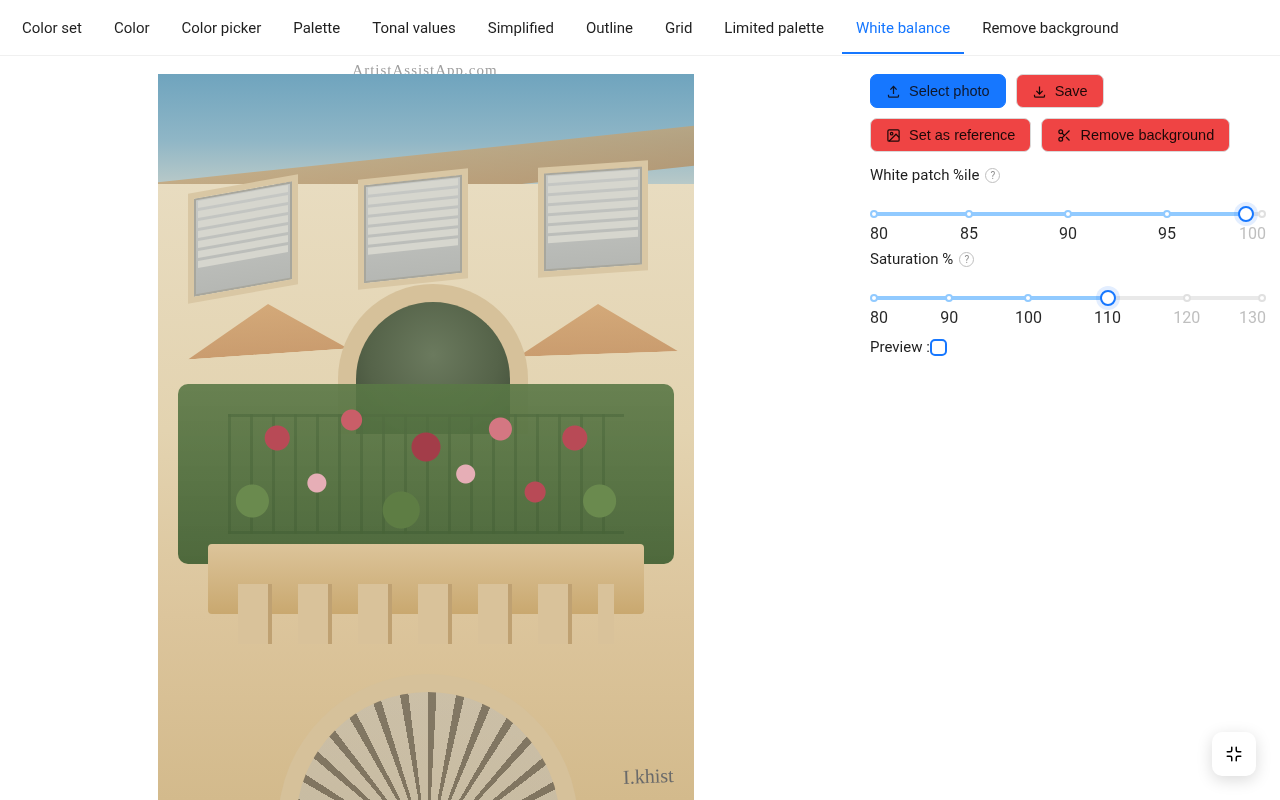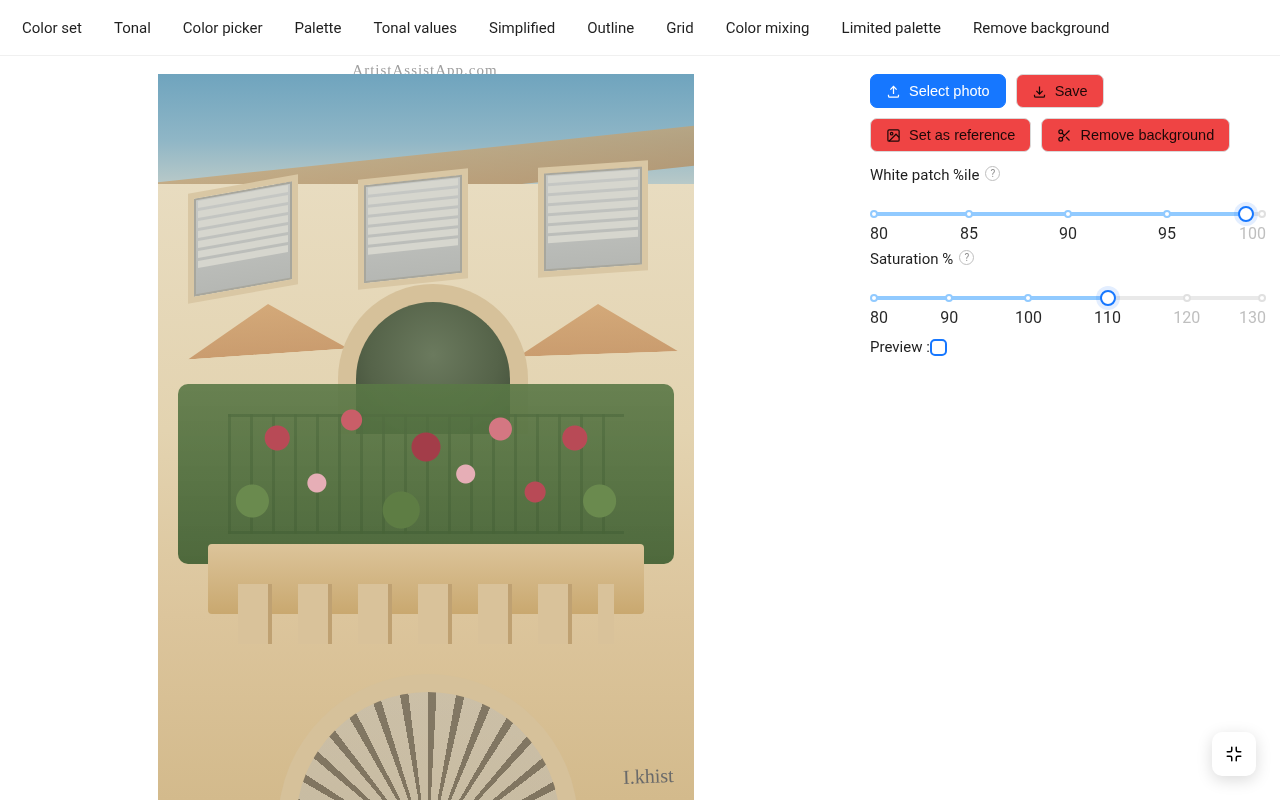--- a/index.html
+++ b/index.html
@@ -127,23 +127,23 @@
     flex: 1;
     padding: 18px 14px 18px 20px;
   }
   .btn-row { display:flex; gap:10px; flex-wrap:wrap; margin-bottom:10px;}
   .btn {
     display:inline-flex; align-items:center; gap:8px;
     height:34px; padding: 0 15px; font-size:14.5px;
     border-radius:7px; border:1px solid #d9d9d9; background:#ef4444;
     cursor:pointer; color: rgba(0,0,0,.88);
   }
-  .btn.primary { background:#1677ff; border-color:#1677ff; color:#ffffff;}
+  .btn.primary { background:#1677ff; border-color:#1677ff; color:#0f172a;}
   .btn svg { width:15px; height:15px; }
-  .field-label { display:flex; align-items:flex-start; gap:6px; font-size:15px;
+  .field-label { display:flex; align-items:center; gap:6px; font-size:15px;
     color: rgba(0,0,0,.88); margin: 14px 0 6px;}
   .help-icon { width:15px; height:15px; border:1px solid #bfbfbf; border-radius:50%;
     display:inline-flex; align-items:center; justify-content:center; font-size:10px;
     color:#8c8c8c;}
   .slider-wrap { position:relative; padding: 18px 6px 28px; }
   .rail-bg { position:absolute; left:6px; right:6px; top:22px; height:4px;
     background:#e9e9e9; border-radius:2px;}
   .rail-fg { position:absolute; left:6px; top:22px; height:4px;
     background:#91caff; border-radius:2px;}
   .dot { position:absolute; top:20px; width:8px; height:8px; border-radius:50%;
@@ -164,29 +164,29 @@
     width:44px; height:44px; border-radius:10px;
     background:#fff; box-shadow:0 4px 16px rgba(0,0,0,.15);
     display:flex; align-items:center; justify-content:center; cursor:pointer;
   }
 </style>
 </head>
 <body>
 
 <div class="tabs">
   <div class="tab">Color set</div>
-  <div class="tab">Tonal</div>
+  <div class="tab">Color</div>
   <div class="tab">Color picker</div>
   <div class="tab">Palette</div>
   <div class="tab">Tonal values</div>
   <div class="tab">Simplified</div>
   <div class="tab">Outline</div>
   <div class="tab">Grid</div>
-  <div class="tab">Color mixing</div>
   <div class="tab">Limited palette</div>
+  <div class="tab active">White balance</div>
   <div class="tab">Remove background</div>
 </div>
 
 <div class="content">
   <div class="image-pane">
     <div class="watermark">ArtistAssistApp.com</div>
     <div class="photo-frame">
       <div class="sky"></div>
       <div class="cornice"></div>
       <div class="wall"></div>

